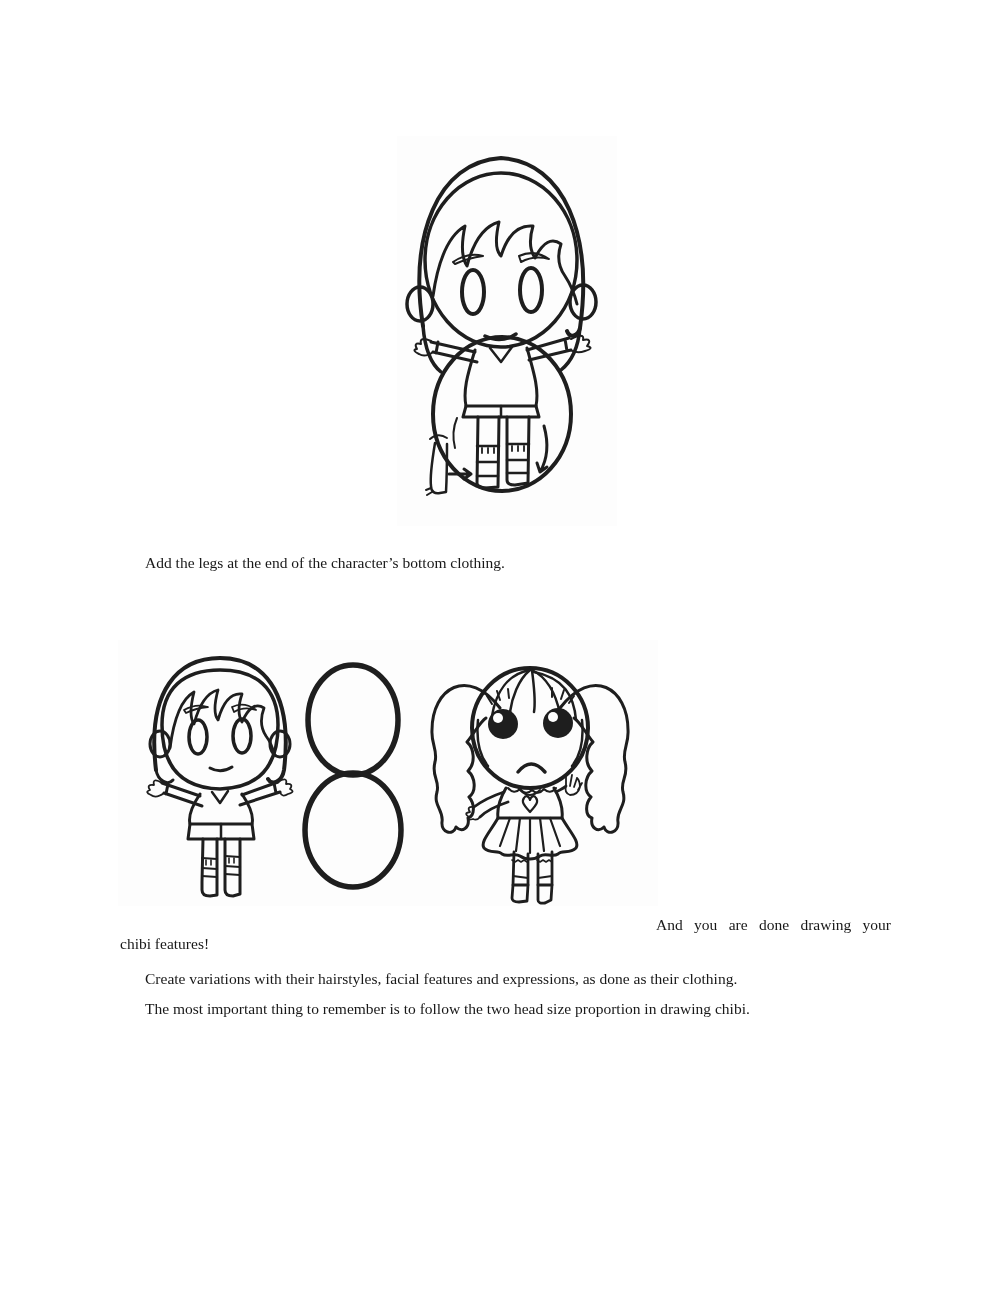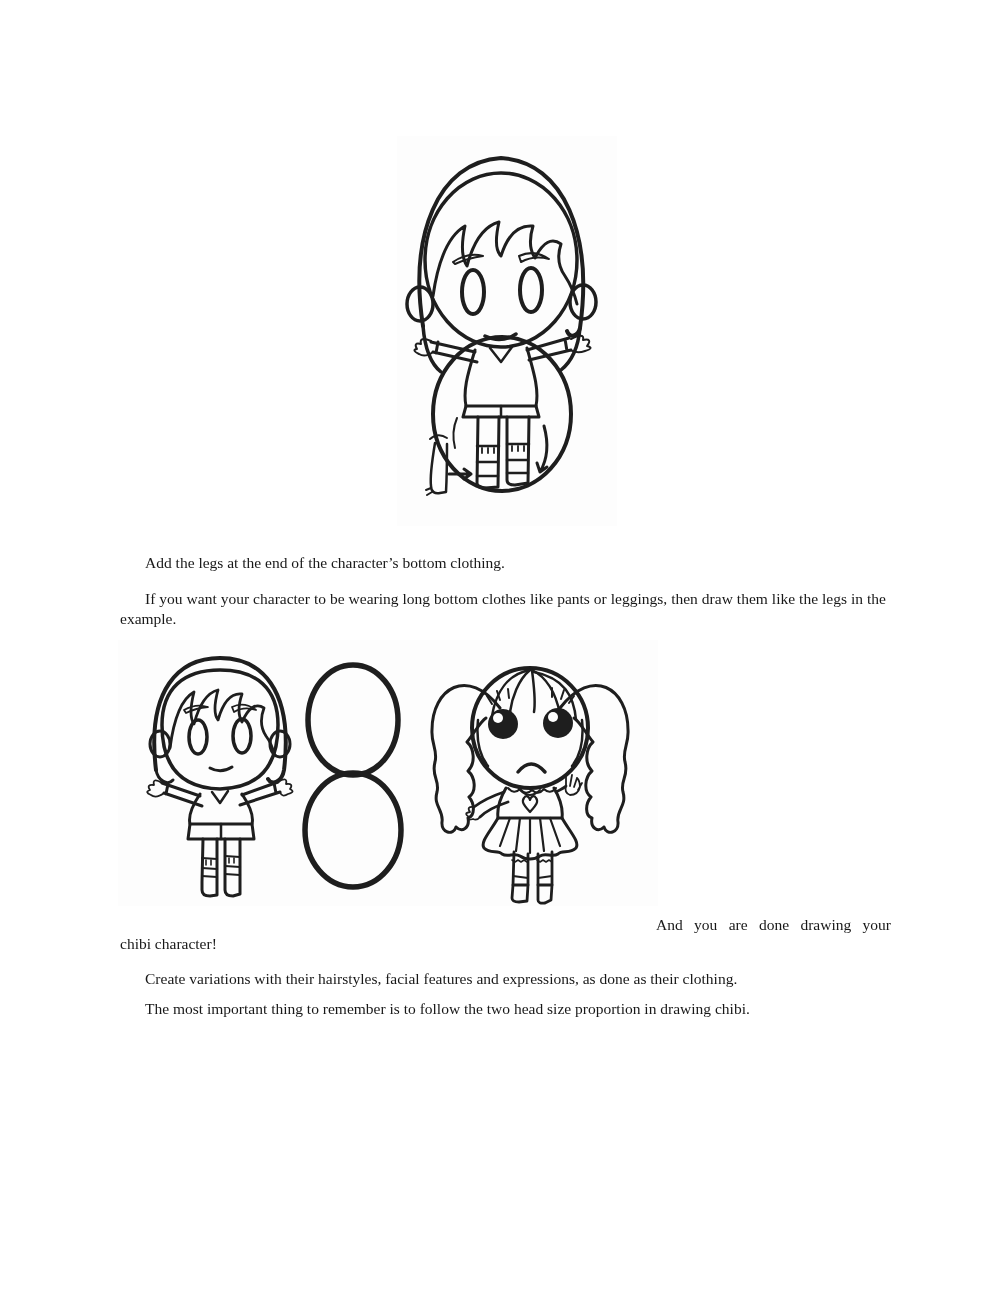--- a/index.html
+++ b/index.html
@@ -111,21 +111,20 @@
       <path class="ln" stroke-width="2" d="M 60,282 Q 54,296 58,312"></path>
 
       <path class="ln" stroke-width="3" d="M 52,338 L 74,338 M 74,338 L 67,333 M 74,338 L 67,343"></path>
 
       <path class="ln" stroke-width="3" d="M 147,290 C 152,308 150,324 143,336 M 143,336 L 140,327 M 143,336 L 150,331"></path>
     </svg>
   </div>
 
   <p class="para indent p-add-legs">Add the legs at the end of the character’s bottom clothing.</p>
 
-  <p class="para indent p-long-bottoms">If you want your character to be wearing long bottom clothes like pants or leggings, then draw them like the legs in the example.</p>
 
   <div class="illus illus-bottom">
     <svg viewBox="0 0 540 266">
 
       <ellipse class="ln" cx="42" cy="104" rx="10" ry="13" stroke-width="3" fill="#fdfdfd"></ellipse>
       <ellipse class="ln" cx="162" cy="104" rx="10" ry="13" stroke-width="3" fill="#fdfdfd"></ellipse>
 
       <path class="ln" stroke-width="3.5" fill="#fdfdfd" d="M 44,85 C 44,125 62,148 102,149 C 142,148 160,125 160,85 C 160,48 138,30 102,30 C 66,30 44,48 44,85 Z"></path>
 
       <path class="ln" stroke-width="4" d="M 38,130 C 28,48 62,18 102,18 C 142,18 176,48 166,130 C 164,142 154,146 150,139"></path>
@@ -204,19 +203,19 @@
       <path class="ln" stroke-width="2" d="M 395,236 L 410,238"></path>
       <path class="ln" stroke-width="2.8" d="M 395,245 L 394,258 Q 394,262 401,262 L 409,261 L 410,245 Z"></path>
       <path class="ln" stroke-width="2.8" d="M 420,214 L 420,245 M 434,212 L 434,245"></path>
       <path class="ln" stroke-width="1.6" d="M 419,220 l 3,2 3,-2 3,2 3,-2 3,2"></path>
       <path class="ln" stroke-width="2" d="M 420,238 L 434,236"></path>
       <path class="ln" stroke-width="2.8" d="M 420,245 L 420,260 Q 420,264 427,263 L 433,260 L 434,245 Z"></path>
     </svg>
   </div>
 
   <p class="p-done-right">And you are done drawing your</p>
-  <p class="p-done-left">chibi character!</p>
+  <p class="p-done-left">chibi features!</p>
 
   <p class="para indent p-variations">Create variations with their hairstyles, facial features and expressions, as done as their clothing.</p>
 
   <p class="para indent p-proportion">The most important thing to remember is to follow the two head size proportion in drawing chibi.</p>
 
 </div>
 
 </body></html>

